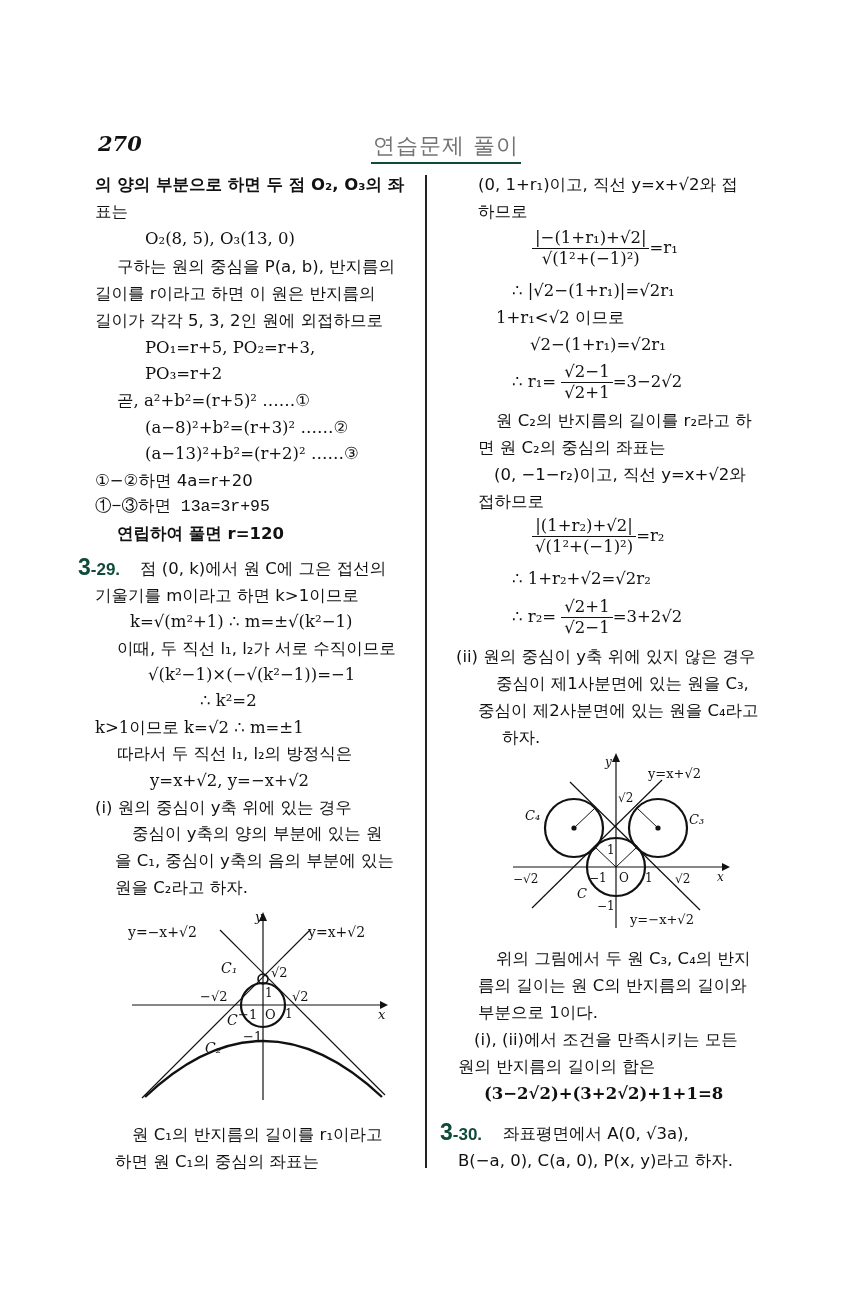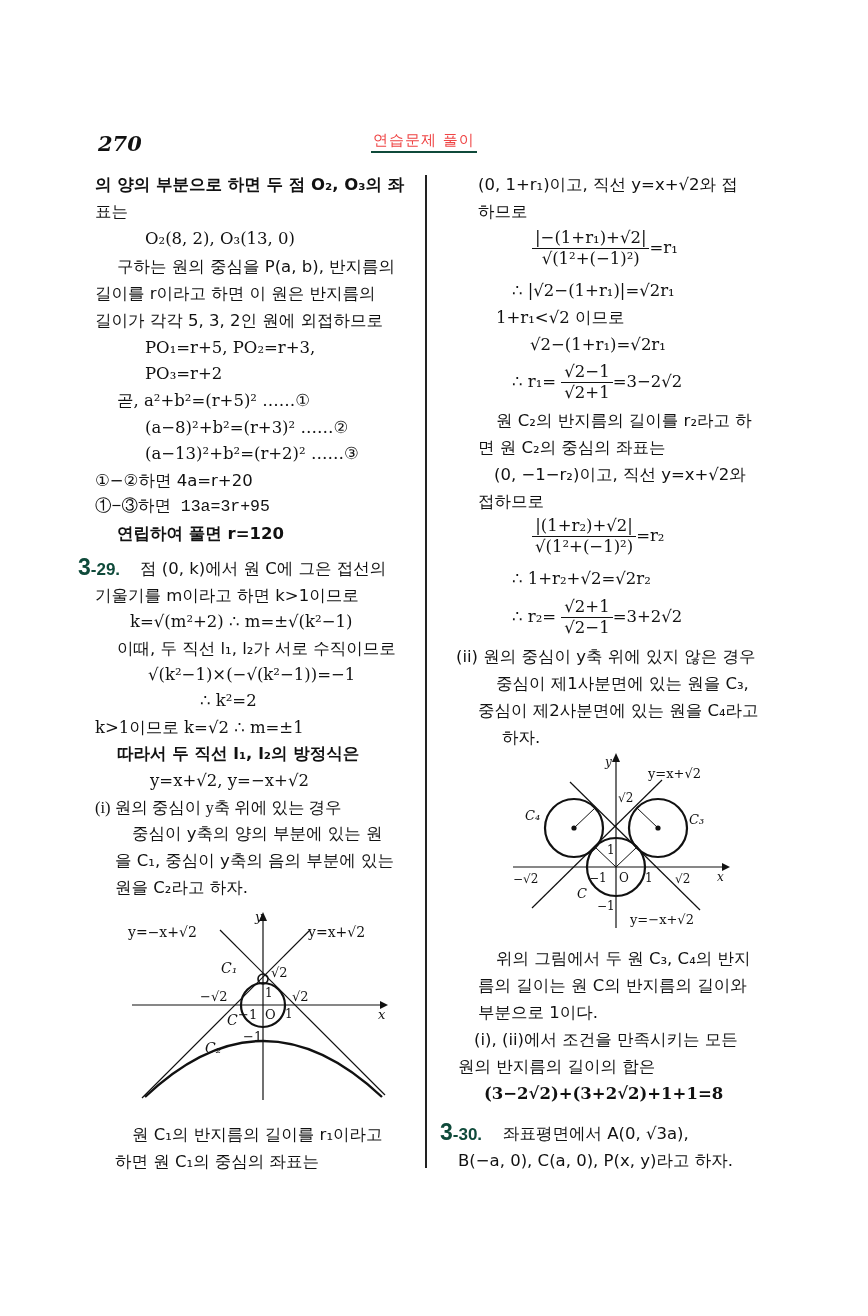--- a/index.html
+++ b/index.html
@@ -1,21 +1,21 @@
 <!DOCTYPE html>
 <html><head>
 <meta charset="utf-8">
 <style>
   html, body { margin:0; padding:0; background:#ffffff; }
   body { width:868px; height:1316px; position:relative; overflow:hidden;
          font-family:"DejaVu Serif", serif; color:#111; }
   .page-num { position:absolute; left:98px; top:131px; font-family:"DejaVu Serif", serif;
               font-weight:bold; font-style:italic; font-size:21px; color:#111; }
   .running-head { position:absolute; left:371px; top:131px; font-family:"DejaVu Sans", sans-serif;
-                  font-size:15px; color:#ef4444; border-bottom:2px solid #0f4a3a; padding:0 2px 1px 2px; letter-spacing:1px; }
+                  font-size:22px; color:#737373; border-bottom:2px solid #0f4a3a; padding:0 2px 1px 2px; letter-spacing:1px; }
   .divider { position:absolute; left:425px; top:175px; width:2px; height:993px; background:#222; }
   .ln { position:absolute; white-space:nowrap; font-size:16.5px; line-height:22px;
         font-family:"DejaVu Sans", sans-serif; }
   .m { font-family:"DejaVu Serif", serif; }
   .prob { font-family:"Liberation Sans", sans-serif; font-weight:bold; color:#0f4a3a; }
   .prob .big { font-size:23px; }
   .prob .small { font-size:17px; }
   .frac { display:inline-block; vertical-align:middle; text-align:center; }
   .frac .n { display:block; border-bottom:1px solid #111; padding:0 3px; line-height:20px; }
   .frac .d { display:block; line-height:20px; padding:0 3px; }
@@ -25,46 +25,46 @@
 </head>
 <body>
 
 <div class="page-num">270</div>
 <div class="running-head">연습문제 풀이</div>
 <div class="divider"></div>
 
 <div>
   <div class="ln" style="left:95px;top:174px;font-weight:bold;">의 양의 부분으로 하면 두 점 O₂, O₃의 좌</div>
   <div class="ln" style="left:95px;top:201px;">표는</div>
-  <div class="ln m" style="left:145px;top:228px;">O₂(8, 2),  O₃(13, 0)</div>
+  <div class="ln m" style="left:145px;top:228px;">O₂(8, 5),  O₃(13, 0)</div>
   <div class="ln" style="left:117px;top:256px;">구하는 원의 중심을 P(a, b), 반지름의</div>
   <div class="ln" style="left:95px;top:283px;">길이를 r이라고 하면 이 원은 반지름의</div>
   <div class="ln" style="left:95px;top:310px;">길이가 각각 5, 3, 2인 원에 외접하므로</div>
   <div class="ln m" style="left:145px;top:337px;">PO₁=r+5,  PO₂=r+3,</div>
   <div class="ln m" style="left:145px;top:363px;">PO₃=r+2</div>
   <div class="ln m" style="left:117px;top:390px;">곧, a²+b²=(r+5)²          ……①</div>
   <div class="ln m" style="left:145px;top:417px;">(a−8)²+b²=(r+3)²       ……②</div>
   <div class="ln m" style="left:145px;top:443px;">(a−13)²+b²=(r+2)²     ……③</div>
   <div class="ln" style="left:95px;top:470px;">①−②하면   4a=r+20</div>
   <div class="ln" style="left:95px;top:496px;font-family:Liberation Mono, monospace;">①−③하면   13a=3r+95</div>
   <div class="ln" style="left:117px;top:523px;font-weight:bold;">연립하여 풀면   r=120</div>
 
   <div class="ln prob" style="left:78px;top:556px;">
     <span class="big">3</span><span class="small">-29.</span>
   </div>
   <div class="ln" style="left:140px;top:558px;">점 (0, k)에서 원 C에 그은 접선의</div>
   <div class="ln" style="left:95px;top:585px;">기울기를 m이라고 하면 k&gt;1이므로</div>
-  <div class="ln m" style="left:130px;top:611px;">k=√(m²+2)      ∴  m=±√(k²−1)</div>
+  <div class="ln m" style="left:130px;top:611px;">k=√(m²+1)      ∴  m=±√(k²−1)</div>
   <div class="ln" style="left:117px;top:638px;">이때, 두 직선 l₁, l₂가 서로 수직이므로</div>
   <div class="ln m" style="left:148px;top:664px;">√(k²−1)×(−√(k²−1))=−1</div>
   <div class="ln m" style="left:188px;top:690px;margin-left:12px;">∴  k²=2</div>
   <div class="ln m" style="left:95px;top:717px;">k&gt;1이므로    k=√2      ∴  m=±1</div>
-  <div class="ln" style="left:117px;top:743px;font-weight:bold;">따라서 두 직선 l₁, l₂의 방정식은</div>
+  <div class="ln" style="left:117px;top:743px;">따라서 두 직선 l₁, l₂의 방정식은</div>
   <div class="ln m" style="left:150px;top:770px;">y=x+√2,  y=−x+√2</div>
-  <div class="ln" style="left:95px;top:797px;font-family:Liberation Serif, serif;">(i) 원의 중심이 y축 위에 있는 경우</div>
+  <div class="ln" style="left:95px;top:797px;">(i) 원의 중심이 y축 위에 있는 경우</div>
   <div class="ln" style="left:132px;top:823px;">중심이 y축의 양의 부분에 있는 원</div>
   <div class="ln" style="left:115px;top:850px;">을 C₁, 중심이 y축의 음의 부분에 있는</div>
   <div class="ln" style="left:115px;top:877px;">원을 C₂라고 하자.</div>
 
   <svg class="fig" style="left:110px;top:905px;" width="300" height="200" viewBox="0 0 300 200">
 
     <line x1="22" y1="100" x2="275" y2="100" stroke="#111" stroke-width="1.2"></line>
     <polygon points="278,100 270,96 270,104" fill="#111"></polygon>
     <line x1="153" y1="195" x2="153" y2="10" stroke="#111" stroke-width="1.2"></line>
     <polygon points="153,7 149,16 157,16" fill="#111"></polygon>

